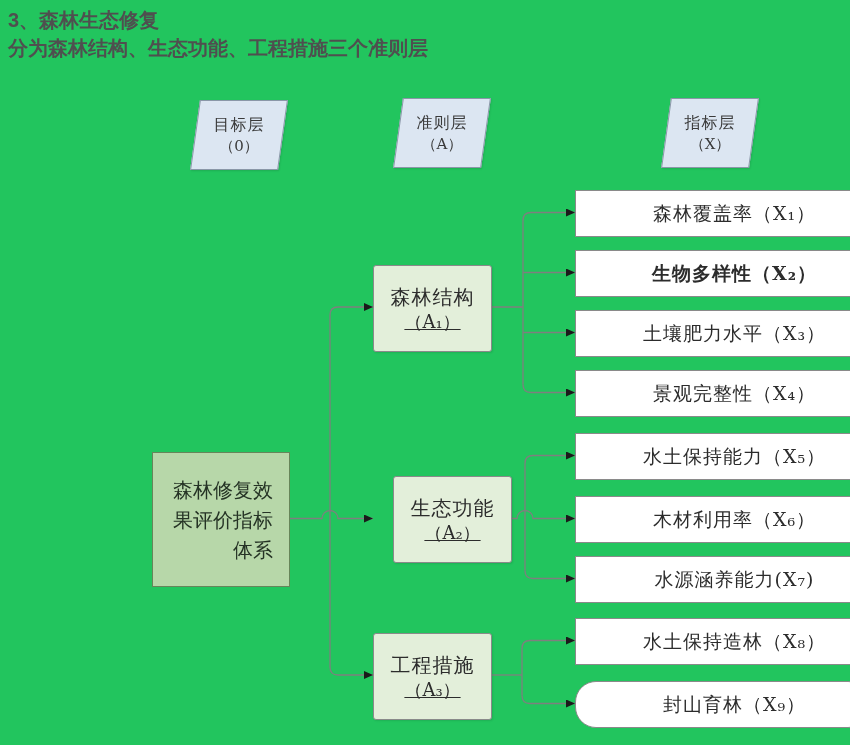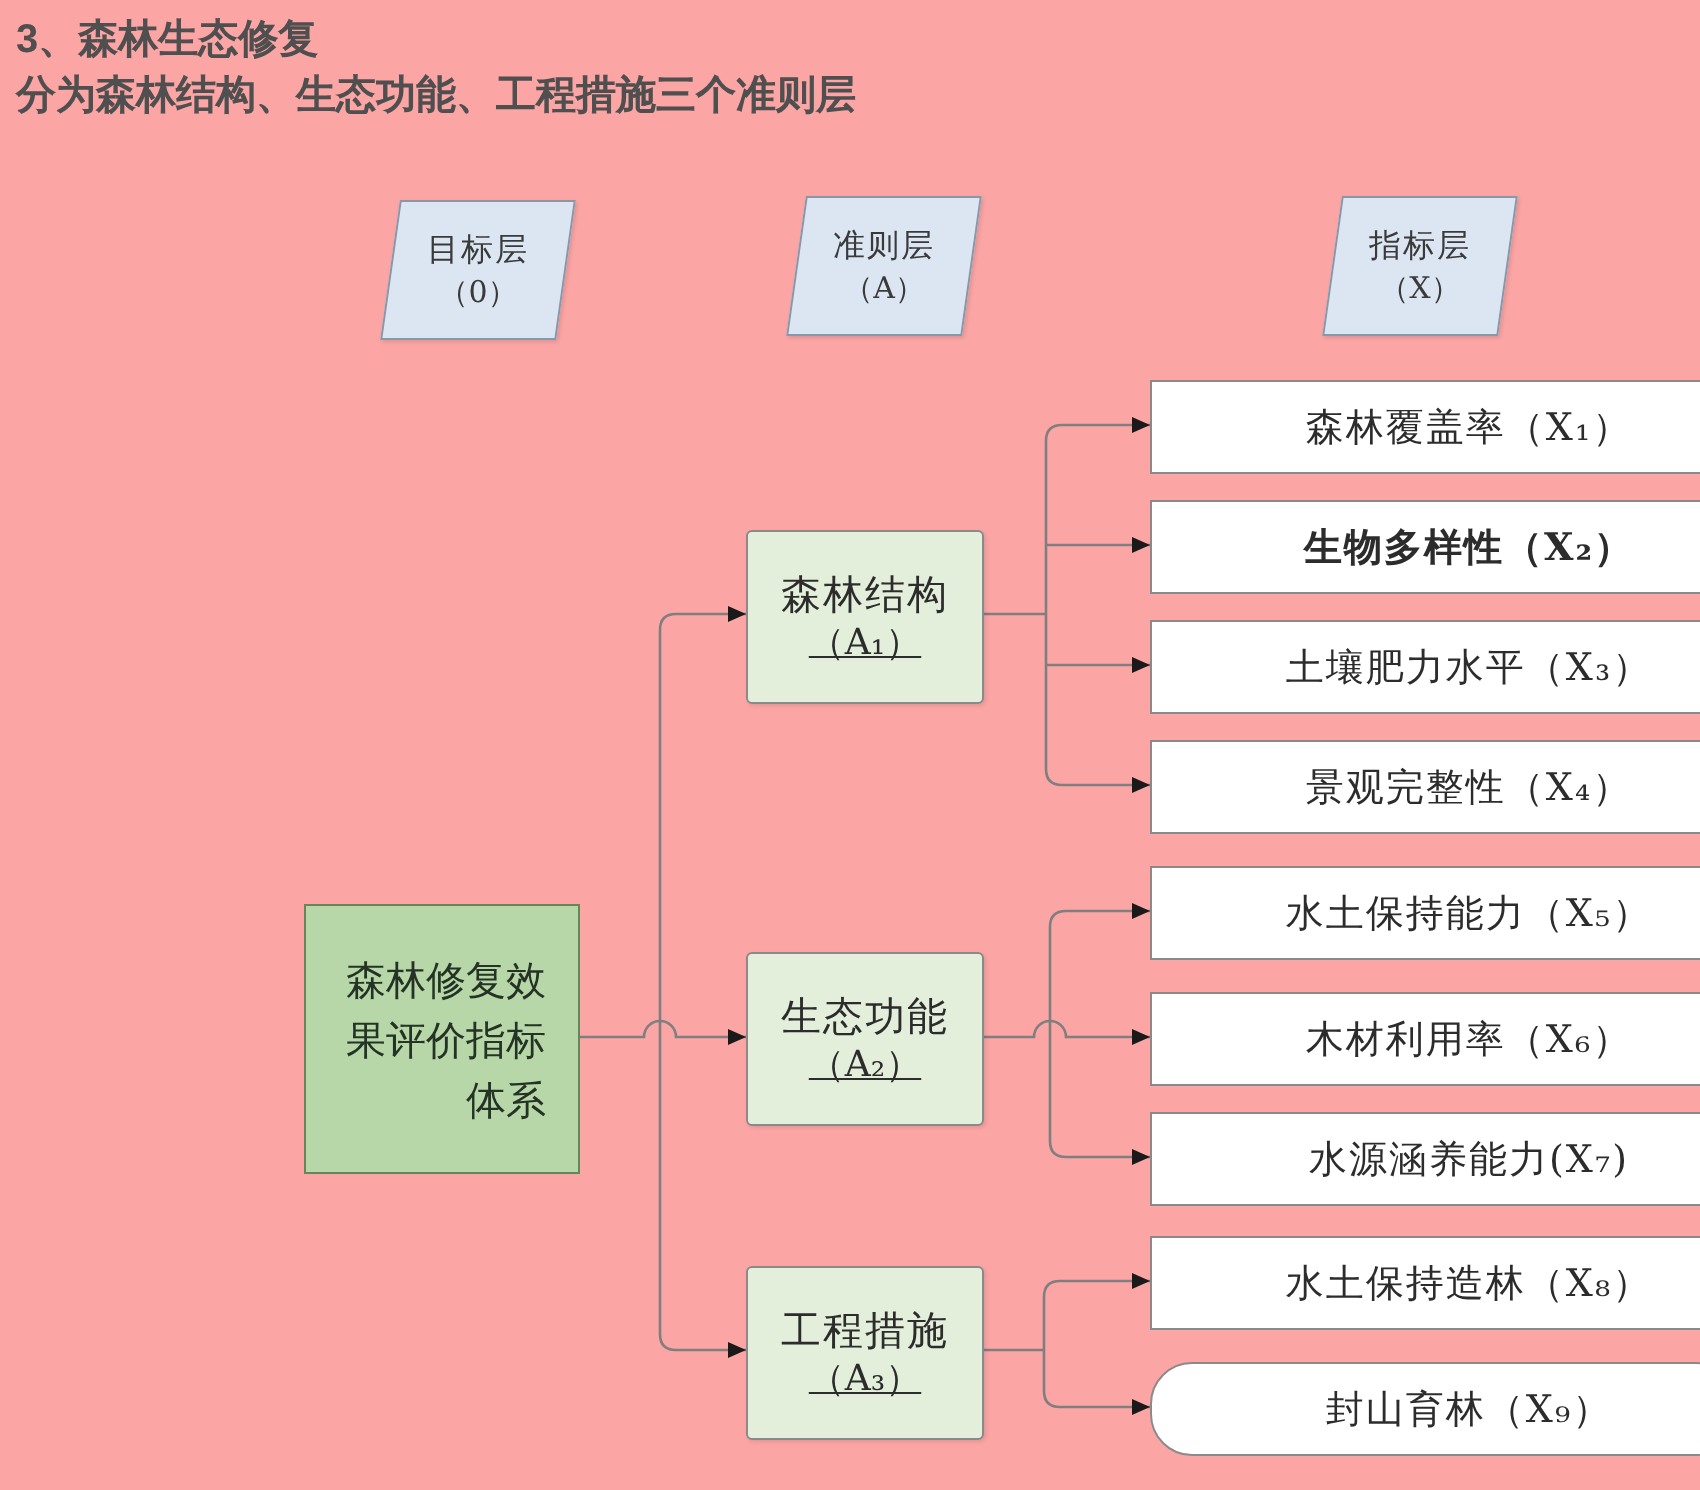--- a/index.html
+++ b/index.html
@@ -1,17 +1,17 @@
 <!DOCTYPE html>
 <html><head>
 <meta charset="utf-8">
 <style>
   html,body{margin:0;padding:0;background:#ffffff;}
   .canvas{
-    position:relative;width:850px;height:745px;background:#fca5a5;overflow:hidden;
+    position:relative;width:850px;height:745px;background:#22c55e;overflow:hidden;
     font-family:"DejaVu Serif","Liberation Serif",serif;
   }
   .page-title{
     position:absolute;left:8px;top:6px;
     font-family:"Liberation Sans","DejaVu Sans",sans-serif;
     font-weight:bold;font-size:20px;color:#4f4f4f;line-height:1.4;white-space:nowrap;
   }
   .page-subtitle{
     position:absolute;left:8px;top:34px;
     font-family:"Liberation Sans","DejaVu Sans",sans-serif;
@@ -118,21 +118,21 @@
   </div>
 
   <div class="goal-node">
     <div class="goal-label">森林修复效果评价指标体系</div>
   </div>
 
   <div class="criteria-node" style="top:265px;">
     <div class="criteria-label">森林结构</div>
     <div class="criteria-code">（A₁）</div>
   </div>
-  <div class="criteria-node" style="top:476px;">
+  <div class="criteria-node" style="top:476px;margin-left:20px;">
     <div class="criteria-label">生态功能</div>
     <div class="criteria-code">（A₂）</div>
   </div>
   <div class="criteria-node" style="top:633px;">
     <div class="criteria-label">工程措施</div>
     <div class="criteria-code">（A₃）</div>
   </div>
 
   <div class="indicator-node" style="top:190px;">
     <div class="indicator-label">森林覆盖率（X₁）</div>

